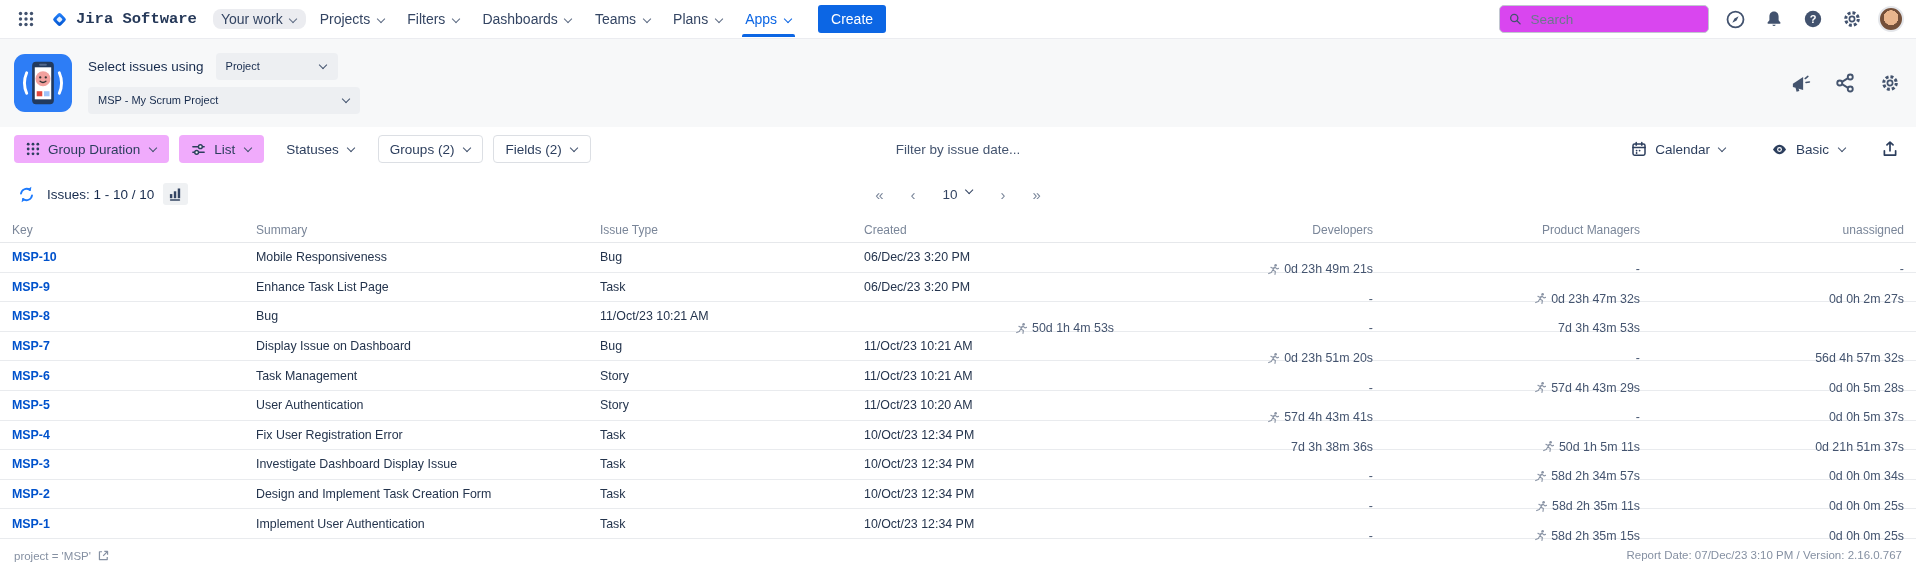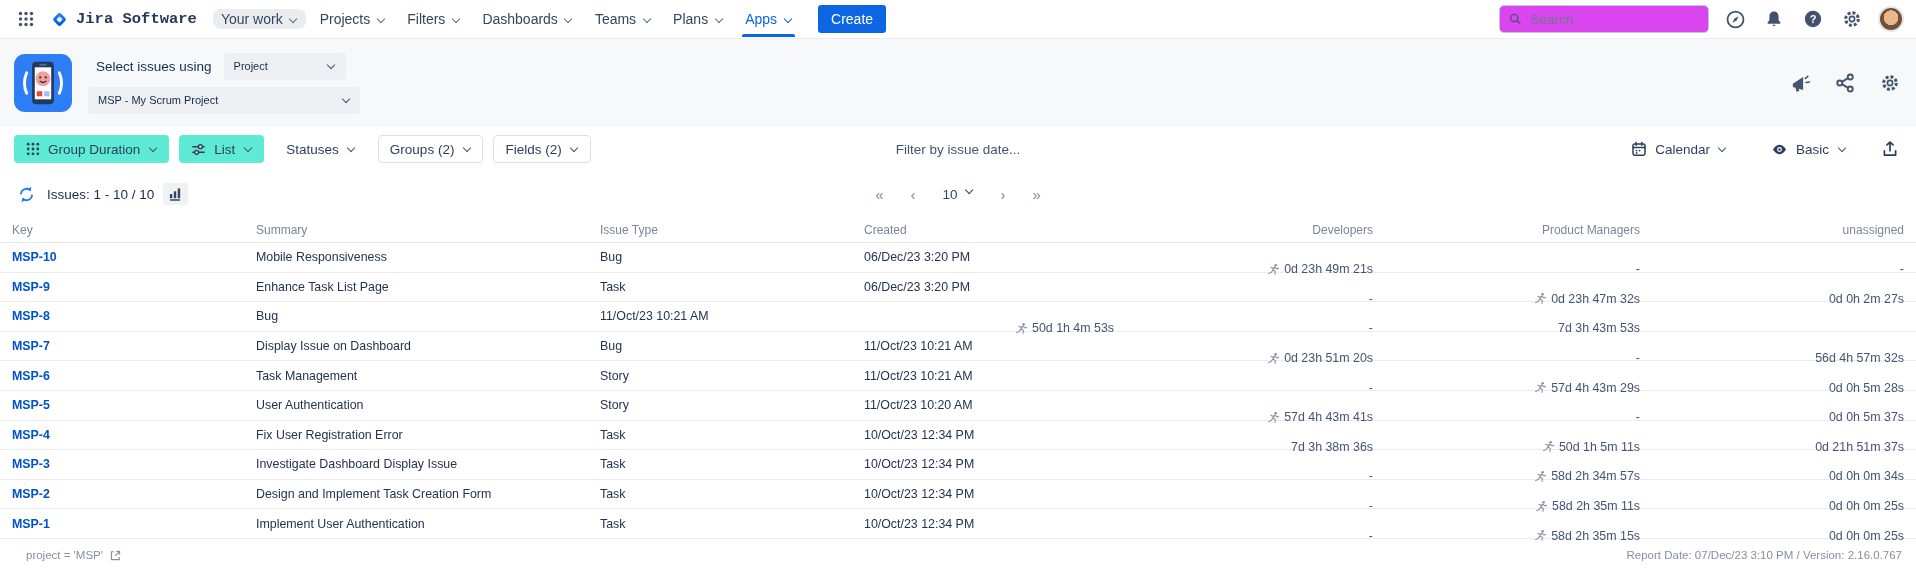--- a/index.html
+++ b/index.html
@@ -36,35 +36,35 @@
   .search-box input { border:none; outline:none; width:100%; font-size:13.5px; font-family:inherit; color:#172B4D; background:transparent; }
   .search-box input::placeholder { color:#6B778C; }
   .navicon { width:26px; height:26px; display:flex; align-items:center; justify-content:center; color:#42526E; cursor:pointer; }
   .avatar { width:26px; height:26px; border-radius:50%; border:2px solid #E4E6EA; cursor:pointer;
     background:radial-gradient(circle at 50% 44%, #E9B68E 0 44%, #74503A 45% 100%); }
 
   
   .appheader { height:88px; background:#F7F8F9; display:flex; align-items:center; padding:0 14px; gap:16px; }
   .selrows { display:flex; flex-direction:column; gap:7px; }
   .selrow1 { display:flex; align-items:center; gap:12px; }
-  .sel-label { font-size:13.5px; color:#172B4D;margin-left:8px; }
+  .sel-label { font-size:13.5px; color:#172B4D; }
   .chip { background:#EDEFF2; border-radius:4px; height:27px; display:flex; align-items:center;
     justify-content:space-between; padding:0 10px; font-size:11px; color:#172B4D; cursor:pointer; gap:8px; }
   .chip .chev { color:#44546F; margin-top:-1px; }
   .chip.mode { width:122px; }
   .chip.project { width:272px; }
   .appheader-icons { margin-left:auto; display:flex; align-items:center; gap:21px; color:#44546E; }
   .hicon { width:24px; height:24px; display:flex; align-items:center; justify-content:center; cursor:pointer; }
 
   
   .toolbar { height:44px; display:flex; align-items:center; padding:0 14px; gap:10px; position:relative; background:#fff; }
   .tbtn { display:flex; align-items:center; gap:8px; height:28px; padding:0 11px; border-radius:4px;
     font-size:13.5px; color:#2C3E5D; cursor:pointer; white-space:nowrap; background:transparent; border:1px solid transparent; }
   .tbtn .chev { color:#44546F; }
-  .tbtn.gray { background:#5eead4; }
+  .tbtn.gray { background:#f0abfc; }
   .tbtn.outline { background:#fff; border-color:#DCDFE4; }
   .filter-center { position:absolute; left:50%; transform:translateX(-50%); font-size:13.5px; color:#44546F; cursor:text; }
   .toolbar-right { margin-left:auto; display:flex; align-items:center; gap:20px; }
 
   
   .issuesbar { height:46px; display:flex; align-items:center; padding:0 14px; gap:9px; position:relative; }
   .issues-count { font-size:13.5px; color:#172B4D; }
   .chartbtn { background:#EFF1F3; border-radius:3px; padding:4px 5px; cursor:pointer; color:#344563; }
   .pagination { position:absolute; left:50%; transform:translateX(-50%); display:flex; align-items:center; gap:27px; }
   .pg { font-size:15px; color:#7A869A; cursor:pointer; line-height:1; }
@@ -77,21 +77,21 @@
   .hcell { font-size:12px; color:#7A8699; white-space:nowrap; cursor:pointer; }
   .trow { height:29.6px; border-bottom:1px solid #E9EBEE; }
   .tcell { font-size:12.4px; color:#24344D; white-space:nowrap; overflow:hidden; }
   .c4,.c5,.c6 { text-align:right; justify-self:stretch; }
   .num { color:#44546F; display:flex; align-items:center; justify-content:flex-end; gap:4px;margin-top:24px; }
   .keylink { color:#0052CC; font-weight:700; text-decoration:none; font-size:12.4px; cursor:pointer; }
   .runner { width:13px; height:13px; color:#8993A4; flex:0 0 auto; }
 
   
   .tfooter { height:33px; display:flex; align-items:center; justify-content:space-between; padding:0 14px; color:#8590A2; font-size:11.5px; }
-  .jql { display:flex; align-items:center; gap:6px;margin-left:12px; }
+  .jql { display:flex; align-items:flex-end; gap:6px; }
 </style>
 </head>
 <body>
 
 <div class="topnav">
   <div class="appswitch">
     <svg width="16" height="16" viewBox="0 0 16 16">
       <g fill="#42526E">
         <circle cx="2.5" cy="2.5" r="1.7"></circle>
           <circle cx="8" cy="2.5" r="1.7"></circle>

